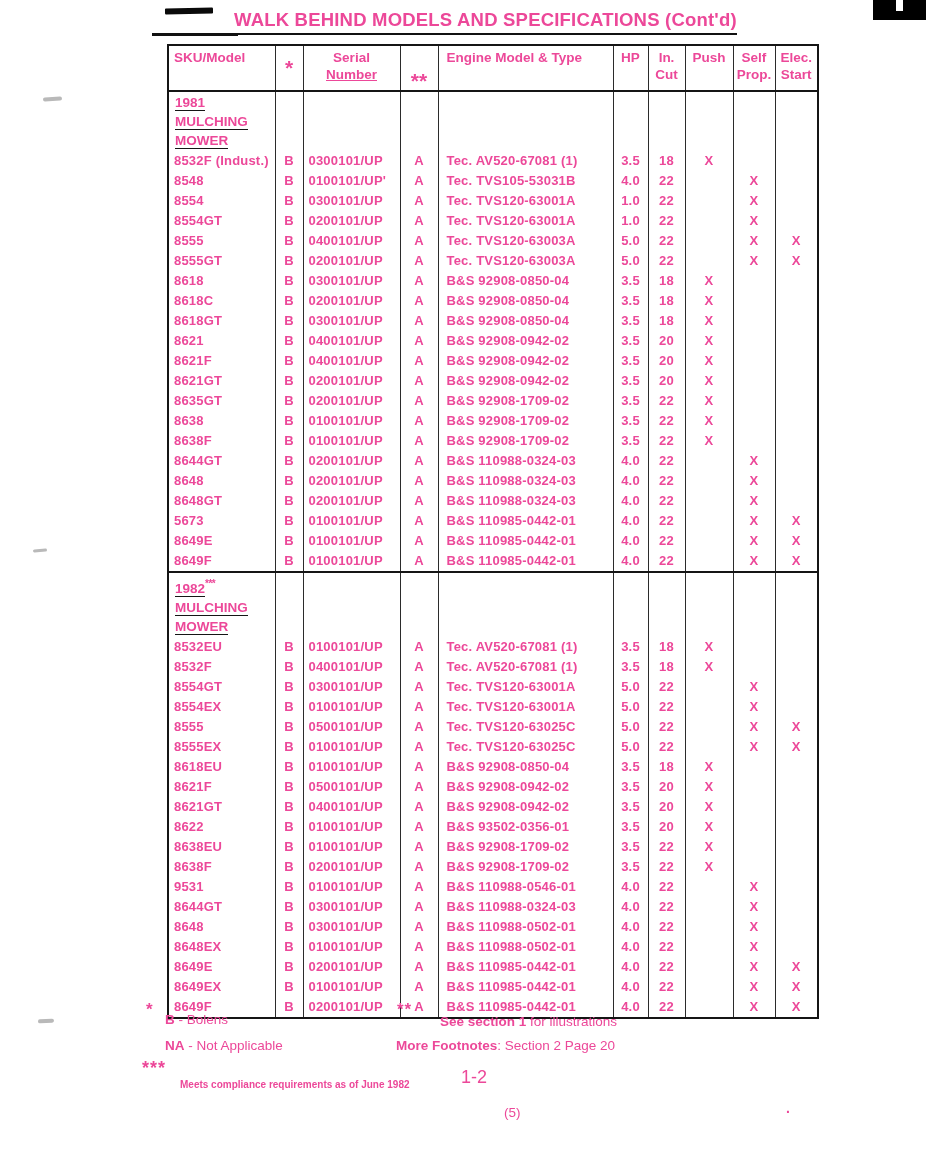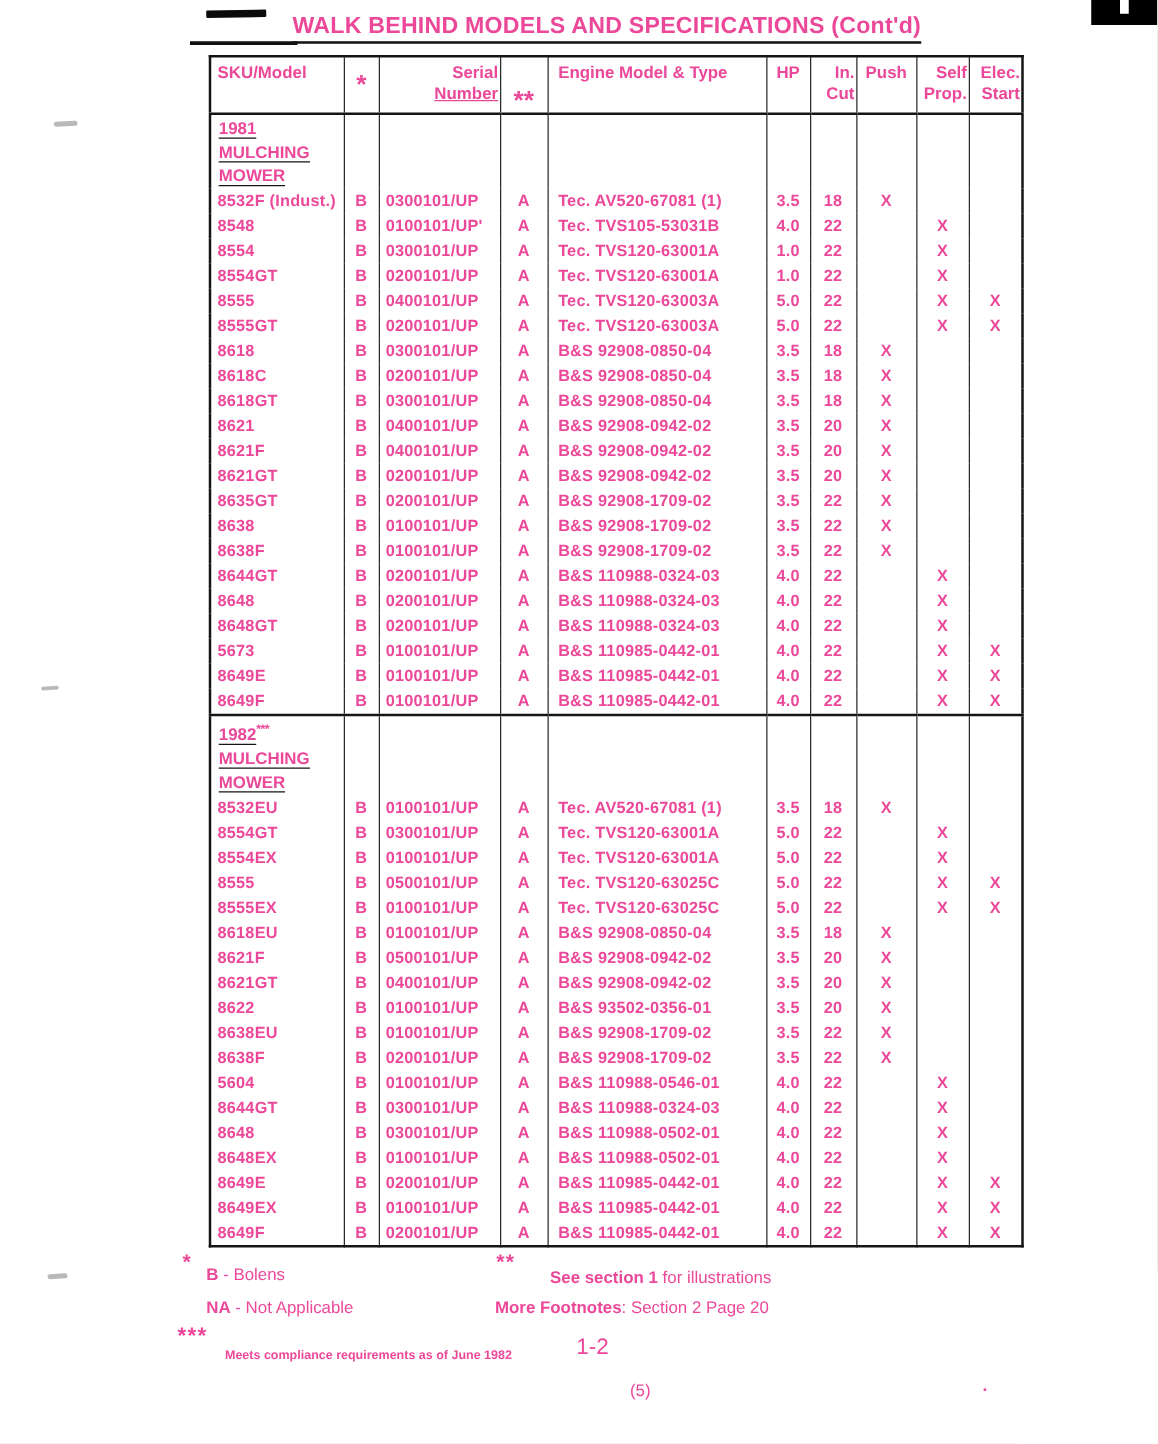--- a/index.html
+++ b/index.html
@@ -14,21 +14,21 @@
   .title-underline-ext{position:absolute;left:152px;top:33px;width:86px;height:2.6px;background:#111;}
   .title-dash{position:absolute;left:165px;top:8px;width:48px;height:6px;background:#0a0a0a;
               transform:rotate(-1deg);border-radius:1px;}
   
   table.spec{position:absolute;left:167px;top:44px;width:650px;border-collapse:collapse;
              table-layout:fixed;border:2.5px solid #151515;}
   table.spec th, table.spec td{border-left:1.5px solid #2b2b2b;overflow:hidden;white-space:nowrap;}
   table.spec th:first-child, table.spec td:first-child{border-left:none;}
   thead th{height:40px;vertical-align:top;padding-top:3px;font-size:13.5px;font-weight:700;
            line-height:17px;text-align:center;border-bottom:2.5px solid #151515;}
-  thead th .hline{display:block;text-align:right;}
+  thead th .hline{display:block;}
   thead th.h-model{text-align:left;padding-left:5px;}
   thead th.h-engine{text-align:left;padding-left:8px;}
   thead th.h-star{vertical-align:middle;font-size:21px;padding-top:0;}
   thead th.h-dstar{vertical-align:bottom;font-size:21px;padding-bottom:1px;}
   thead th .u{text-decoration:underline;}
   tr.section-row{height:57px;}
   tr.section-row td{vertical-align:top;}
   tr.section-sep td{border-top:2.5px solid #151515;}
   .sec-line{font-size:13.5px;font-weight:700;line-height:19px;padding-left:5px;}
   .sec-underline{border-bottom:1.8px solid #151515;}
@@ -404,20 +404,32 @@
           <td class="c-serial">0100101/UP</td>
           <td class="c-center">A</td>
           <td class="c-engine">Tec. AV520-67081 (1)</td>
           <td class="c-center">3.5</td>
           <td class="c-center">18</td>
           <td class="c-center">X</td>
           <td class="c-center"></td>
           <td class="c-center"></td>
         </tr>
         <tr class="data-row">
+          <td class="c-model">8532F</td>
+          <td class="c-center">B</td>
+          <td class="c-serial">0400101/UP</td>
+          <td class="c-center">A</td>
+          <td class="c-engine">Tec. AV520-67081 (1)</td>
+          <td class="c-center">3.5</td>
+          <td class="c-center">18</td>
+          <td class="c-center">X</td>
+          <td class="c-center"></td>
+          <td class="c-center"></td>
+        </tr>
+        <tr class="data-row">
           <td class="c-model">8554GT</td>
           <td class="c-center">B</td>
           <td class="c-serial">0300101/UP</td>
           <td class="c-center">A</td>
           <td class="c-engine">Tec. TVS120-63001A</td>
           <td class="c-center">5.0</td>
           <td class="c-center">22</td>
           <td class="c-center"></td>
           <td class="c-center">X</td>
           <td class="c-center"></td>
@@ -524,21 +536,21 @@
           <td class="c-serial">0200101/UP</td>
           <td class="c-center">A</td>
           <td class="c-engine">B&amp;S 92908-1709-02</td>
           <td class="c-center">3.5</td>
           <td class="c-center">22</td>
           <td class="c-center">X</td>
           <td class="c-center"></td>
           <td class="c-center"></td>
         </tr>
         <tr class="data-row">
-          <td class="c-model">5604</td>
+          <td class="c-model">9531</td>
           <td class="c-center">B</td>
           <td class="c-serial">0100101/UP</td>
           <td class="c-center">A</td>
           <td class="c-engine">B&amp;S 110988-0546-01</td>
           <td class="c-center">4.0</td>
           <td class="c-center">22</td>
           <td class="c-center"></td>
           <td class="c-center">X</td>
           <td class="c-center"></td>
         </tr>

